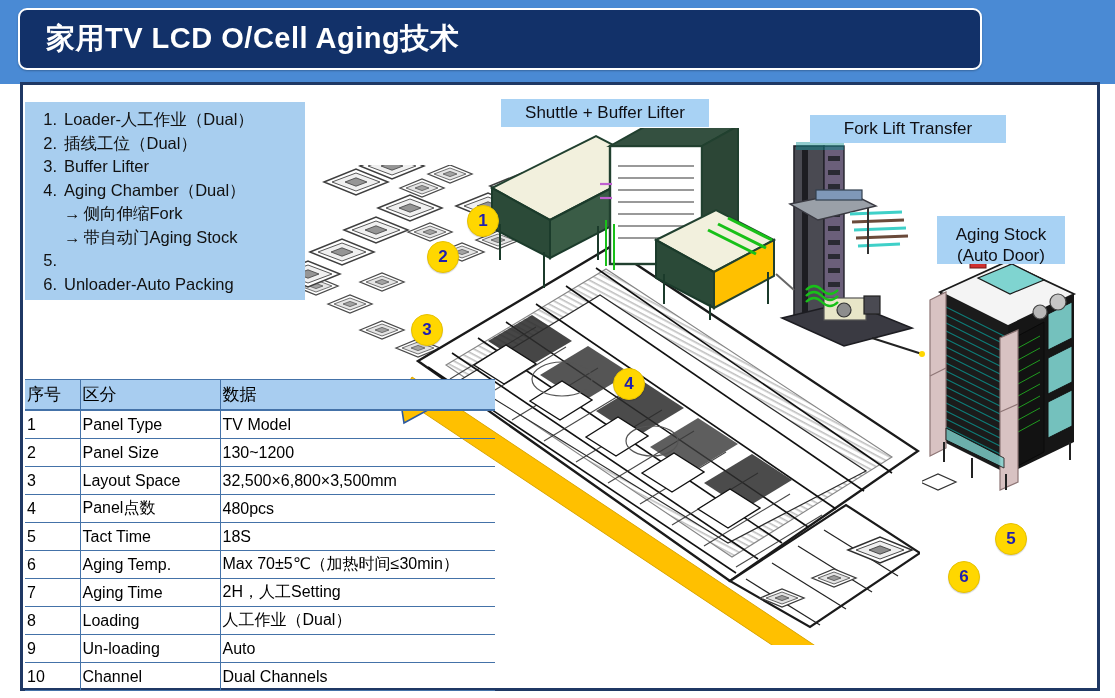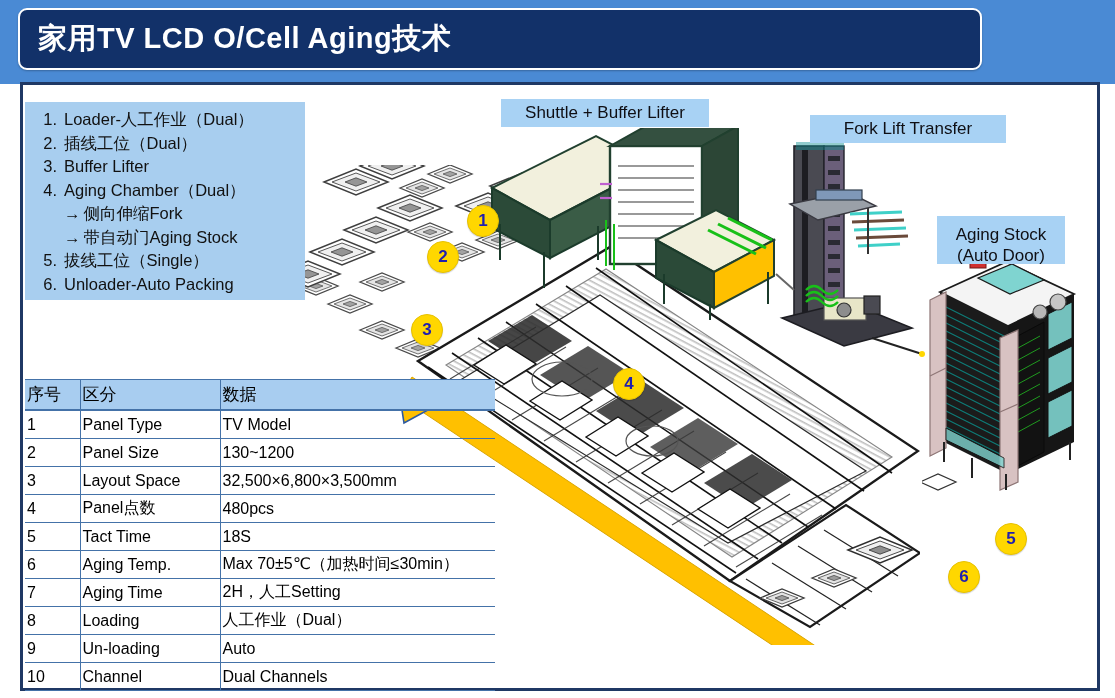--- a/index.html
+++ b/index.html
@@ -15,21 +15,21 @@
 
   
   .title-bar{
     position:absolute;left:18px;top:8px;width:960px;height:58px;
     background:#123169;border:2px solid #ffffff;border-radius:9px;
     box-shadow:0 1px 2px rgba(0,0,0,.25);
     display:flex;align-items:center;
   }
   .title-text{
     color:#ffffff;font-size:29px;font-weight:bold;letter-spacing:.5px;
-    margin-left:18px;white-space:nowrap;
+    margin-left:26px;white-space:nowrap;
   }
 
   
   .content-frame{
     position:absolute;left:20px;top:82px;width:1074px;height:603px;
     background:#ffffff;border:3px solid #1f3864;
   }
 
   
   .bullet-box{
@@ -411,21 +411,20 @@
       <span>Aging Chamber（Dual）</span>
     </div>
     <div class="bullet-sub">
       <span class="arw">→</span><span>侧向伸缩Fork</span>
     </div>
     <div class="bullet-sub">
       <span class="arw">→</span><span>带自动门Aging Stock</span>
     </div>
     <div class="bullet-row">
       <span class="bullet-num">5.</span>
-      <span>拔线工位（Single）</span>
     </div>
     <div class="bullet-row">
       <span class="bullet-num">6.</span>
       <span>Unloader-Auto Packing</span>
     </div>
   </div>
 
   <table class="spec-table">
     <colgroup>
         <col class="col-no">

